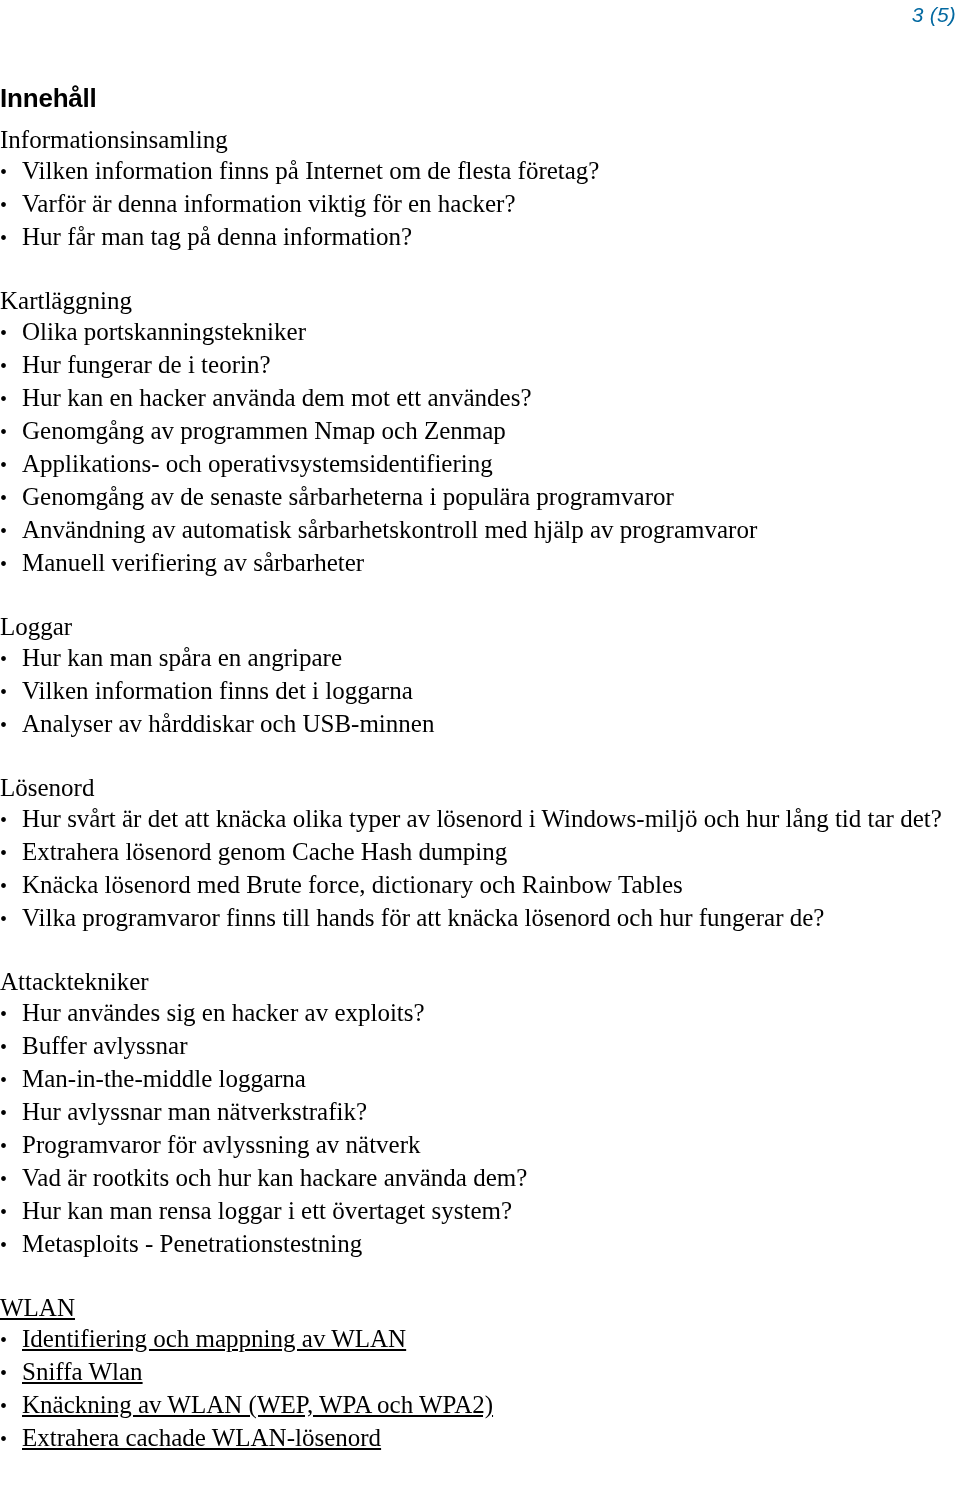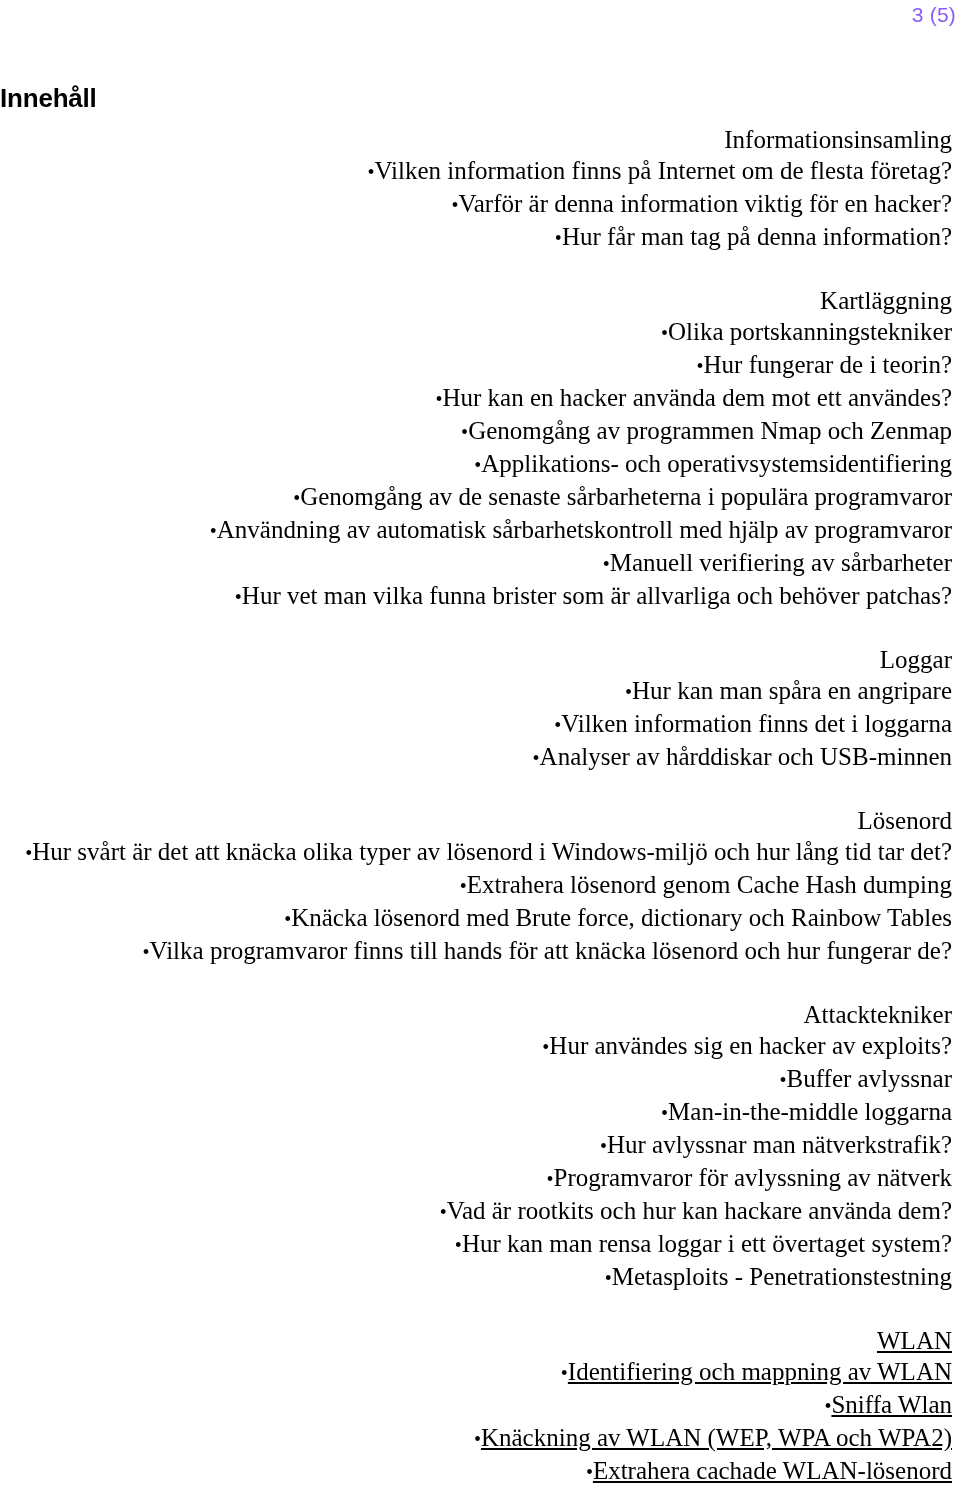--- a/index.html
+++ b/index.html
@@ -27,23 +27,24 @@
   }
 
   
   .page-number {
     position: absolute;
     top: 2px;
     right: 4px;
     font-family: "Liberation Sans", "DejaVu Sans", sans-serif;
     font-size: 21px;
     line-height: 26px;
-    color: #8b5cf6;
+    color: #0369a1;
     letter-spacing: 0.2px;
     white-space: nowrap;
+    font-style: italic;
   }
 
   
   .doc-title {
     font-family: "Liberation Sans", "DejaVu Sans", sans-serif;
     font-weight: bold;
     font-size: 26px;
     line-height: 36px;
     margin: 0;
     padding: 0;
@@ -56,21 +57,20 @@
   
   .body-flow {
     position: absolute;
     top: 124px;
     left: 0;
     width: 952px;
   }
 
   .section {
     margin: 0 0 31px 0;
-    text-align: right;
   }
   .section:last-child {
     margin-bottom: 0;
     text-decoration: underline;
   }
 
   .section-heading {
     font-family: "Liberation Serif", "DejaVu Serif", serif;
     font-size: 25px;
     line-height: 31px;
@@ -142,21 +142,20 @@
         <div class="section-heading">Kartläggning</div>
         <ul class="bullet-list">
           <li><span class="bullet-glyph">•</span><span class="bullet-text">Olika portskanningstekniker</span></li>
           <li><span class="bullet-glyph">•</span><span class="bullet-text">Hur fungerar de i teorin?</span></li>
           <li><span class="bullet-glyph">•</span><span class="bullet-text">Hur kan en hacker använda dem mot ett användes?</span></li>
           <li><span class="bullet-glyph">•</span><span class="bullet-text">Genomgång av programmen Nmap och Zenmap</span></li>
           <li><span class="bullet-glyph">•</span><span class="bullet-text">Applikations- och operativsystemsidentifiering</span></li>
           <li><span class="bullet-glyph">•</span><span class="bullet-text">Genomgång av de senaste sårbarheterna i populära programvaror</span></li>
           <li><span class="bullet-glyph">•</span><span class="bullet-text">Användning av automatisk sårbarhetskontroll med hjälp av programvaror</span></li>
           <li><span class="bullet-glyph">•</span><span class="bullet-text">Manuell verifiering av sårbarheter</span></li>
-          <li><span class="bullet-glyph">•</span><span class="bullet-text">Hur vet man vilka funna brister som är allvarliga och behöver patchas?</span></li>
         </ul>
       </section>
       <section class="section">
         <div class="section-heading">Loggar</div>
         <ul class="bullet-list">
           <li><span class="bullet-glyph">•</span><span class="bullet-text">Hur kan man spåra en angripare</span></li>
           <li><span class="bullet-glyph">•</span><span class="bullet-text">Vilken information finns det i loggarna</span></li>
           <li><span class="bullet-glyph">•</span><span class="bullet-text">Analyser av hårddiskar och USB-minnen</span></li>
         </ul>
       </section>

